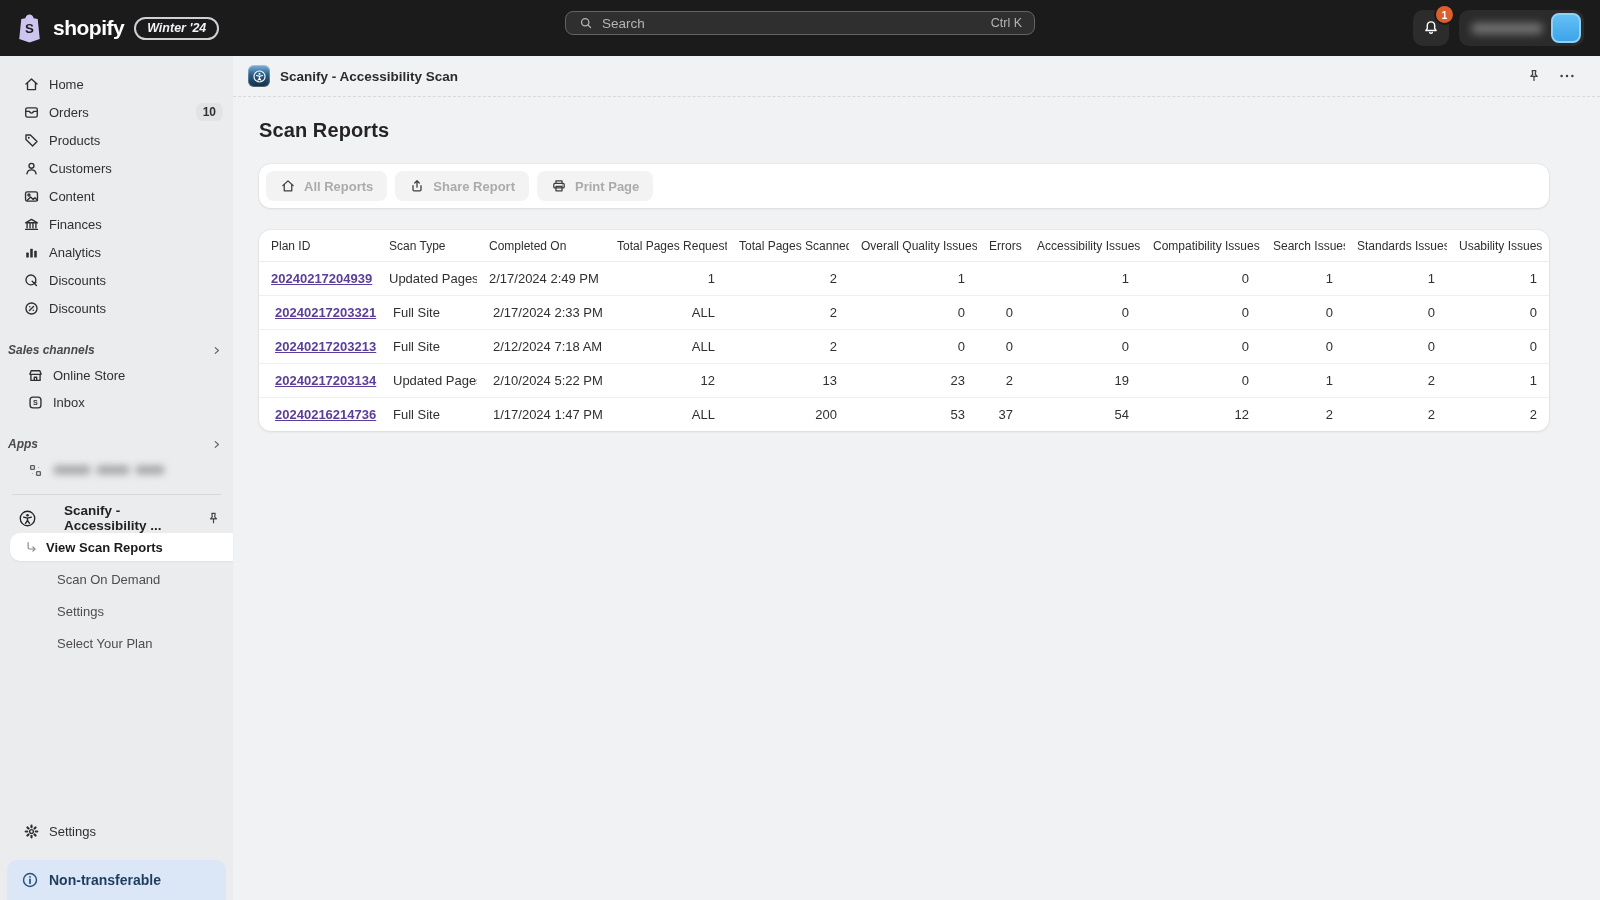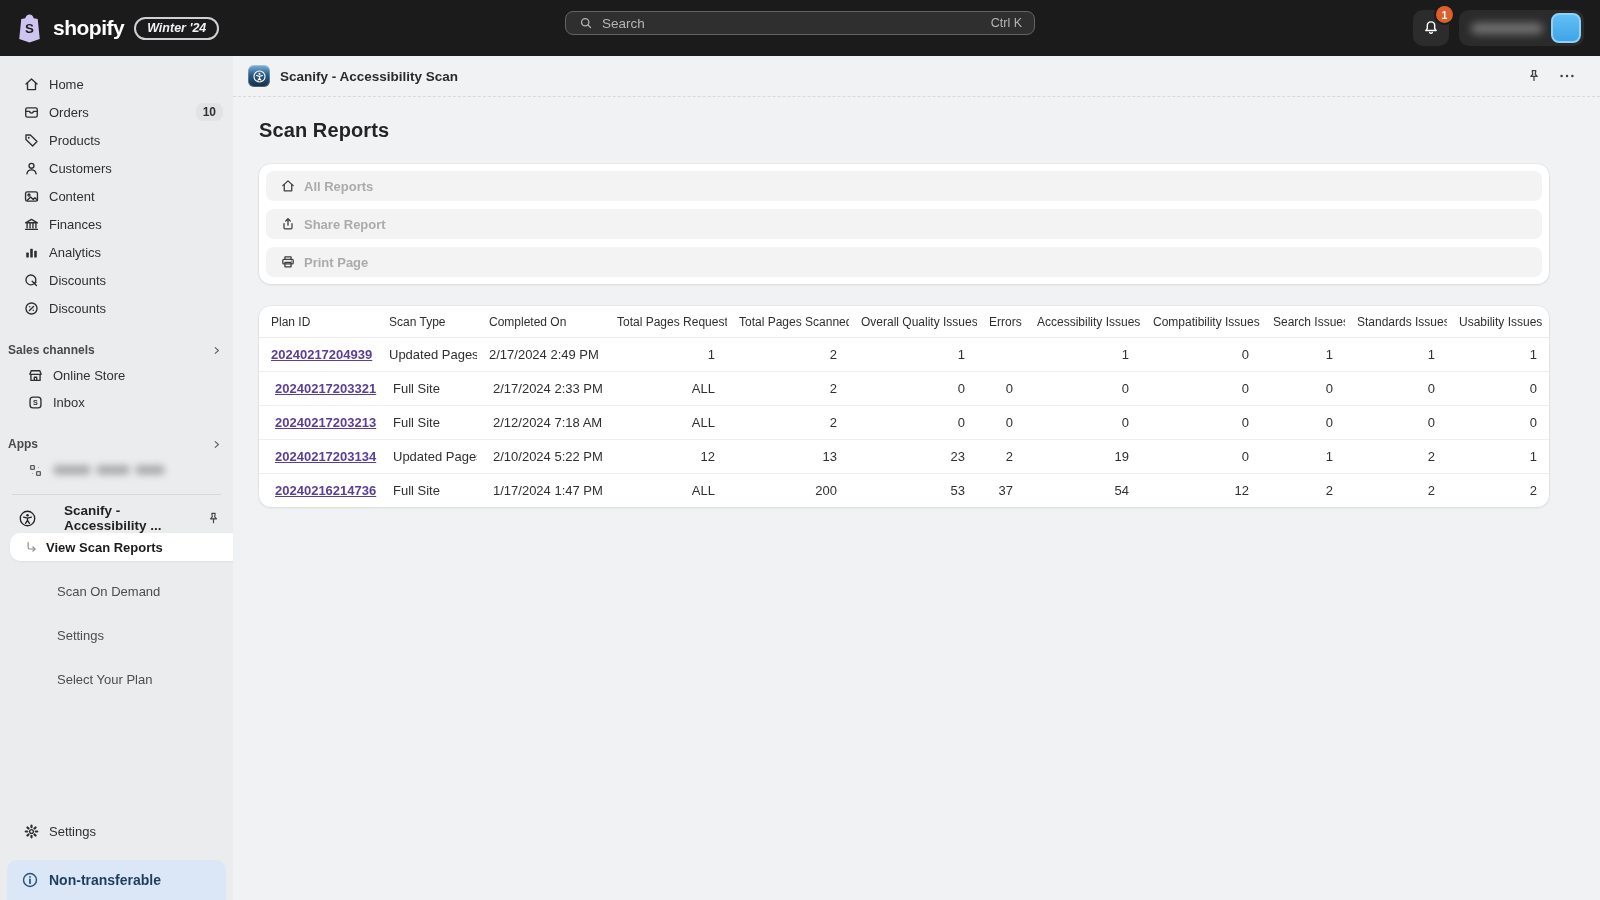--- a/index.html
+++ b/index.html
@@ -41,37 +41,37 @@
   .shell { display:flex; height:844px; background:#ebecee; }
 
   
   .sidebar { width:233px; background:#ebecee; display:flex; flex-direction:column; padding-top:14px; position:relative; flex-shrink:0; }
   .nav-item { height:28px; display:flex; align-items:center; gap:9px; padding:0 10px 0 22px;
     font-size:13px; font-weight:500; color:#303030; cursor:pointer; }
   .nav-item .nico { width:18px; display:flex; justify-content:center; color:#2f2f2f; }
   .count-badge { margin-left:auto; background:#e2e3e5; color:#303030; font-size:12px; font-weight:600;
     border-radius:7px; padding:2px 7px; }
   .section-head { display:flex; align-items:center; font-size:12px; font-weight:700; color:#4a4a4a;
-    padding:0 10px 0 8px; height:24px; margin-top:16px; cursor:pointer; }
+    padding:0 10px 0 8px; height:24px; margin-top:16px; cursor:pointer;font-style:italic; }
   .section-head .chev { margin-left:auto; color:#5c5c5c; }
   .sub-item { height:27px; display:flex; align-items:center; gap:9px; padding:0 10px 0 26px;
     font-size:13px; font-weight:500; color:#303030; cursor:pointer; }
   .sub-item .nico { width:18px; display:flex; justify-content:center; color:#2f2f2f; }
   .blurred-app { height:28px; display:flex; align-items:center; gap:9px; padding:0 10px 0 26px; }
   .blurred-app .nico { width:18px; display:flex; justify-content:center; color:#5f5f5f; }
   .blob-row { display:flex; gap:5px; }
   .blob { height:10px; border-radius:5px; background:#9e9e9e; filter:blur(3.5px); opacity:.8; }
   .side-divider { height:1px; background:#d8d8d8; margin:10px 12px 8px; }
   .app-row { height:30px; display:flex; align-items:center; gap:27px; padding:0 12px 0 18px;
     font-size:13.5px; font-weight:600; color:#232323; cursor:pointer; }
   .app-row .nico { width:20px; display:flex; justify-content:center; color:#232323; }
   .app-row .pin { margin-left:auto; color:#474747; }
   .app-sub { display:flex; flex-direction:column; }
   .app-sub-item { height:28px; display:flex; align-items:center; padding:0 10px 0 47px;
-    font-size:13px; color:#4d4d4d; cursor:pointer; margin:0 0 16px 10px; }
+    font-size:13px; color:#4d4d4d; cursor:pointer; margin:0 0 4px 10px; }
   .app-sub-item.active { background:#fff; border-radius:10px 0 0 10px; color:#1a1a1a; font-weight:700;
     padding-left:14px; gap:7px; box-shadow:0 1px 2px rgba(0,0,0,.05); }
   .app-sub-item.active .arrow { color:#8a8a8a; }
   .sidebar-bottom { margin-top:auto; }
   .settings-item { height:30px; display:flex; align-items:center; gap:9px; padding:0 10px 0 22px;
     font-size:13px; font-weight:500; color:#303030; cursor:pointer; margin-bottom:14px; }
   .settings-item .nico { width:18px; display:flex; justify-content:center; color:#2f2f2f; }
   .side-banner { height:40px; background:#dbe7f7; display:flex; align-items:center; gap:10px;
     padding:0 14px; color:#1d3d5e; font-size:14px; font-weight:600; border-radius:10px 10px 0 0;
     margin:0 7px; }
@@ -84,21 +84,21 @@
   .app-icon { width:22px; height:22px; border-radius:6px; background:linear-gradient(180deg,#7fb3dd 0%,#2b5d86 45%,#132c42 100%);
     display:flex; align-items:center; justify-content:center; color:#fff; box-shadow:inset 0 0 0 1px rgba(255,255,255,.25); }
   .page-header-title { font-size:13.5px; font-weight:600; color:#2b2b2b; }
   .page-header-actions { margin-left:auto; display:flex; align-items:center; gap:16px; color:#424242; }
   .page-header-actions > span { cursor:pointer; display:flex; }
 
   .main-scroll { padding:22px 51px 0 26px; }
   .page-title { font-size:20px; font-weight:700; color:#242424; letter-spacing:.1px; }
 
   .toolbar-card { margin-top:22px; background:#fff; border-radius:12px; padding:7px;
-    box-shadow:0 1px 3px rgba(23,24,24,.08), 0 0 0 1px rgba(0,0,0,.03); display:flex; gap:8px;flex-direction:column; }
+    box-shadow:0 1px 3px rgba(23,24,24,.08), 0 0 0 1px rgba(0,0,0,.03); display:flex; gap:8px; }
   .tb-btn { display:flex; align-items:center; gap:8px; background:#f3f3f3; border:none; border-radius:8px;
     padding:7px 14px; font-size:13px; font-weight:600; color:#ababab; cursor:pointer;
     font-family:"Liberation Sans", sans-serif; }
   .tb-btn .bico { color:#3f3f3f; display:flex; }
 
   .table-card { margin-top:22px; background:#fff; border-radius:12px;
     box-shadow:0 1px 3px rgba(23,24,24,.08), 0 0 0 1px rgba(0,0,0,.03); overflow:hidden; }
   table { width:100%; border-collapse:collapse; table-layout:fixed; }
   th { font-size:12px; font-weight:400; color:#2f2f2f; text-align:left; padding:9px 12px 8px; white-space:nowrap;
     overflow:hidden; border-bottom:1px solid #ececec; }

